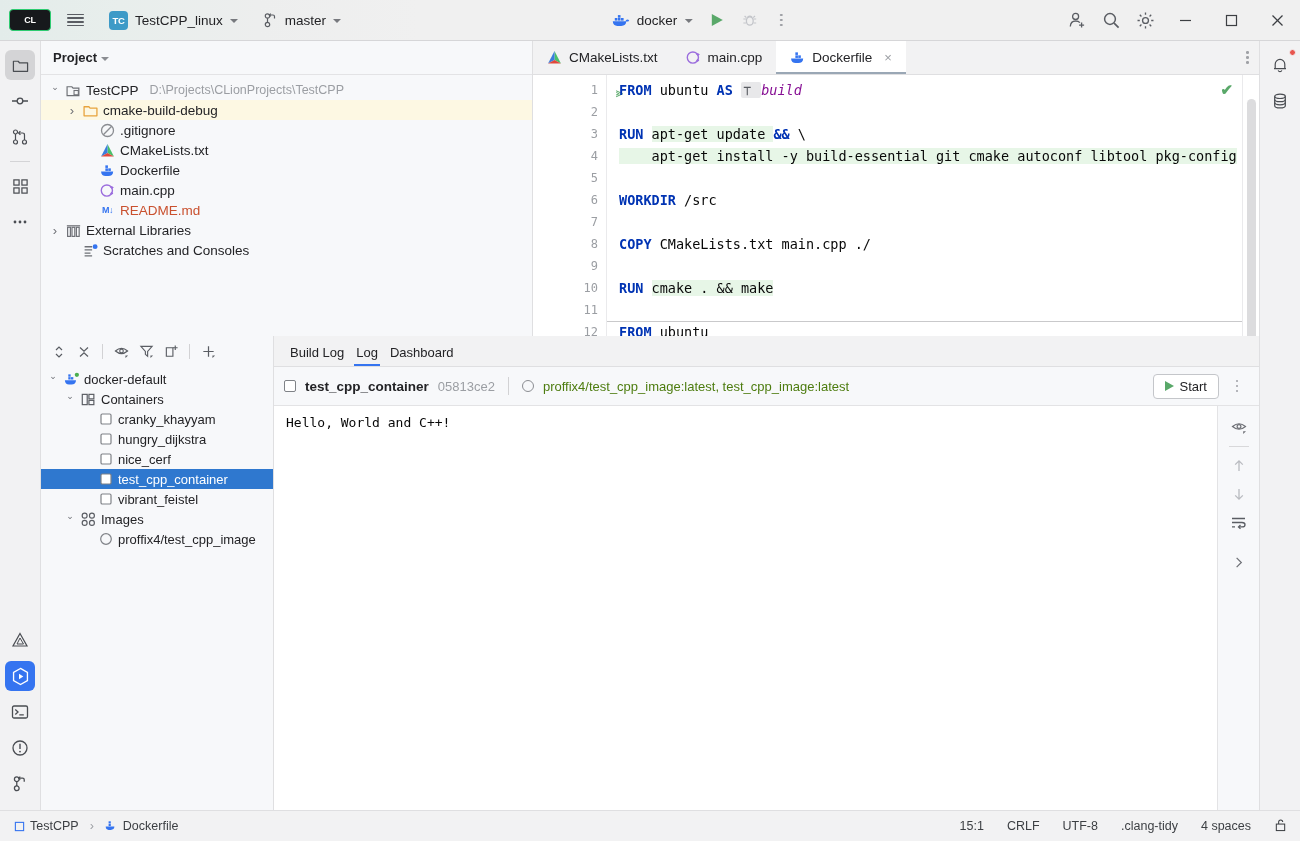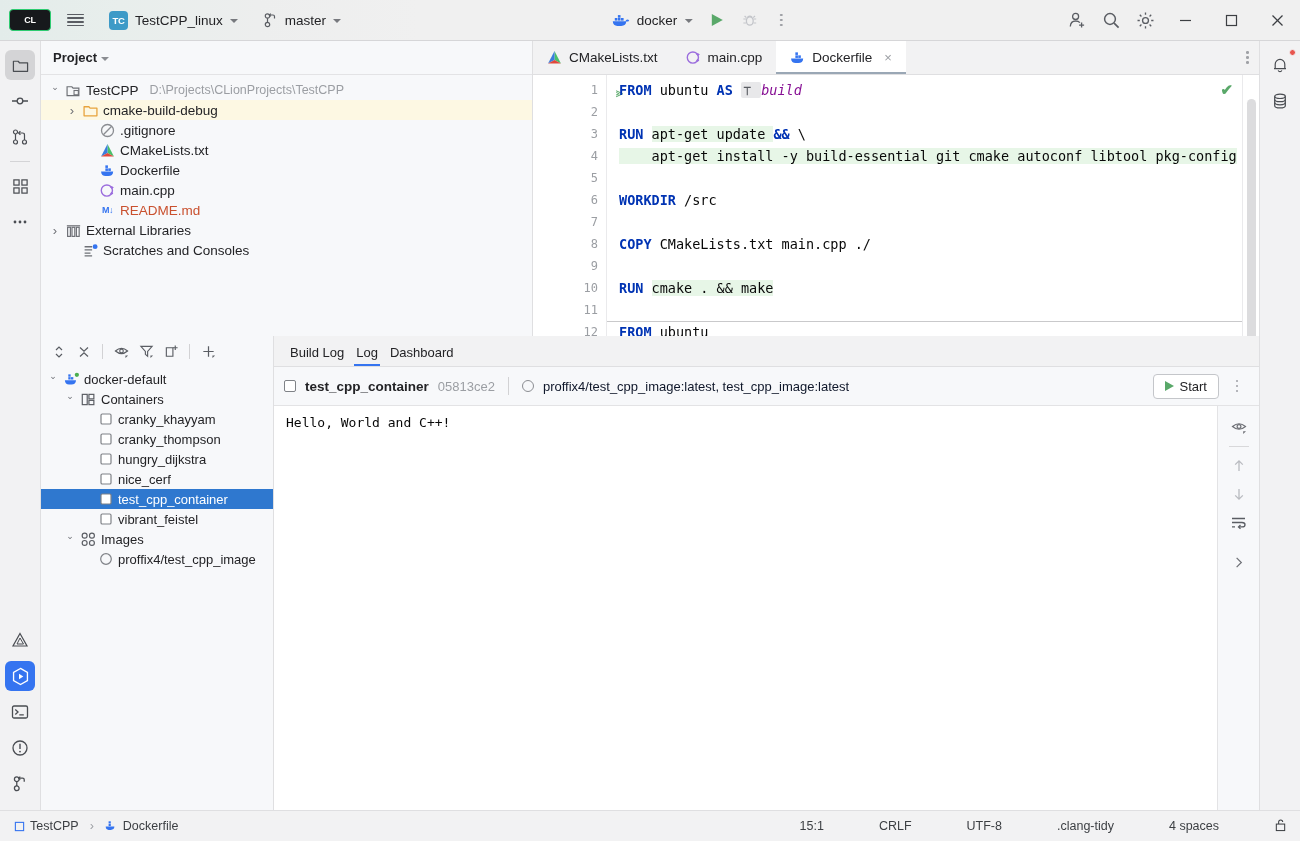--- a/index.html
+++ b/index.html
@@ -168,21 +168,21 @@
   .ltab.active::after { content:""; position:absolute; left:4px; right:4px; bottom:0; height:2px; background:#3574f0; }
   .log-head {
     height: 39px; min-height: 39px; display: flex; align-items: center;
     gap: 9px; padding: 0 10px; background: #f7f8fa; border-bottom: 1px solid #e3e3e5;
   }
   .chk { width: 12px; height: 12px; border: 1.3px solid #7f8287; border-radius: 2px; background: #fff; display: inline-block; }
   .lh-name { font-weight: bold; font-size: 13.5px; }
   .lh-id { color: #9b9ea3; font-size: 13px; }
   .lh-div { width: 1px; height: 18px; background: #d2d2d4; margin: 0 4px; }
   .ring { width: 12px; height: 12px; border: 1.4px solid #8b8d92; border-radius: 50%; display: inline-block; }
-  .lh-img { color: #0f172a; font-size: 13px; cursor: pointer; }
+  .lh-img { color: #4d7c0f; font-size: 13px; cursor: pointer; }
   .lh-right { margin-left: auto; display: flex; align-items: center; gap: 6px; }
   .start-btn {
     display: flex; align-items: center; gap: 6px; height: 25px; padding: 0 11px;
     border: 1px solid #c4c6ca; border-radius: 4px; background: #fff; cursor: pointer; font-size: 13px;
   }
   .start-tri { width: 0; height: 0; border-top: 5.5px solid transparent; border-bottom: 5.5px solid transparent; border-left: 9px solid #59a869; }
   .log-out { flex: 1; display: flex; min-height: 0; }
   .log-text {
     flex: 1; padding: 9px 12px; font-family: "DejaVu Sans Mono", monospace;
     font-size: 13px; white-space: pre; color: #080808; overflow: hidden;
@@ -202,21 +202,21 @@
   .badge-dot { position: absolute; top: -1px; right: -1px; width: 7px; height: 7px; border-radius: 50%; background: #e8564f; border: 1px solid #f2f2f3;}
 
   
   .statusbar {
     height: 31px; min-height: 31px; display: flex; align-items: center;
     background: #f2f2f3; border-top: 1px solid #dfdfe1; padding: 0 10px; font-size: 12.5px; color: #3c3f43;
   }
   .sb-left { display: flex; align-items: center; gap: 7px; }
   .sb-crumb { display: flex; align-items: center; gap: 5px; cursor: pointer; padding: 2px 4px; border-radius: 3px;}
   .sb-right { margin-left: auto; display: flex; align-items: center; gap: 17px; }
-  .sb-item { cursor: pointer; padding: 2px 3px; border-radius: 3px; margin-left: 32px; }
+  .sb-item { cursor: pointer; padding: 2px 3px; border-radius: 3px; }
 </style>
 </head>
 <body>
 
 <div class="app">
 
   <div class="titlebar">
     <div class="tb-left">
       <div class="ide-logo">CL</div>
       <div class="tb-btn hamburger">
@@ -641,29 +641,20 @@
                   </span>
                   <span>cranky_khayyam</span>
                 </div>
                 <div class="trow" style="padding-left:40px">
                   <span class="arrow"></span>
                   <span class="ic">
                     <svg width="14" height="14" viewBox="0 0 14 14">
                       <rect x="2" y="2" width="10" height="10" rx="1.3" fill="#fff" stroke="#7f8287" stroke-width="1.2"></rect>
                     </svg>
                   </span>
-                  <span>cranky_thompson</span>
-                </div>
-                <div class="trow" style="padding-left:40px">
-                  <span class="arrow"></span>
-                  <span class="ic">
-                    <svg width="14" height="14" viewBox="0 0 14 14">
-                      <rect x="2" y="2" width="10" height="10" rx="1.3" fill="#fff" stroke="#7f8287" stroke-width="1.2"></rect>
-                    </svg>
-                  </span>
                   <span>hungry_dijkstra</span>
                 </div>
                 <div class="trow" style="padding-left:40px">
                   <span class="arrow"></span>
                   <span class="ic">
                     <svg width="14" height="14" viewBox="0 0 14 14">
                       <rect x="2" y="2" width="10" height="10" rx="1.3" fill="#fff" stroke="#7f8287" stroke-width="1.2"></rect>
                     </svg>
                   </span>
                   <span>nice_cerf</span>

